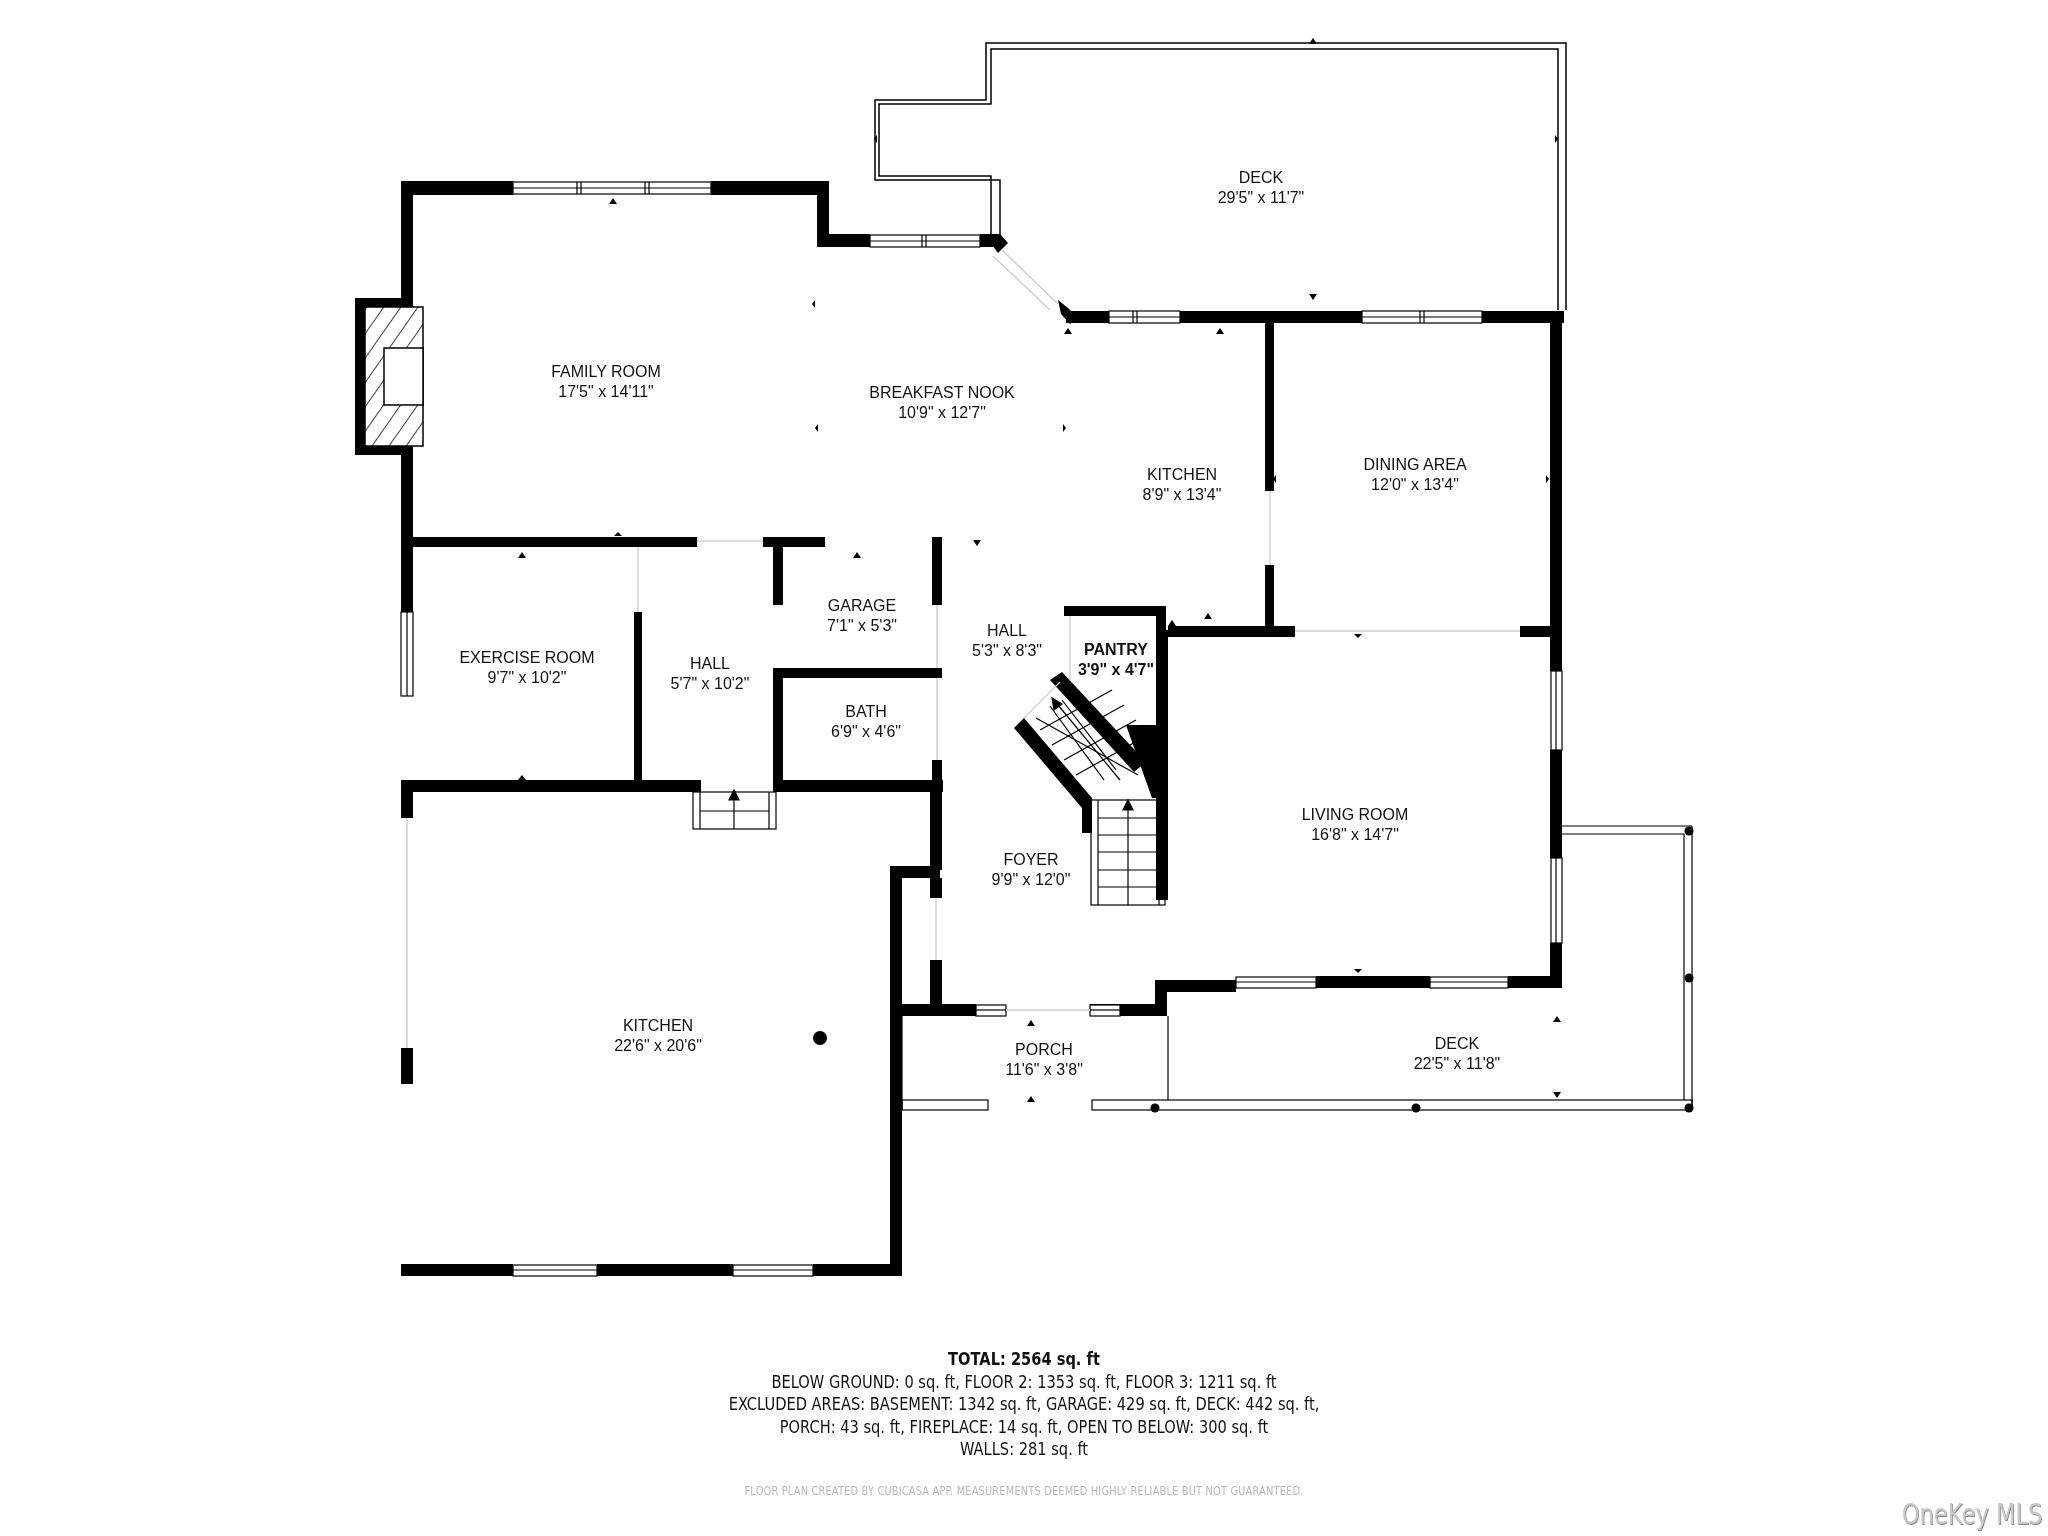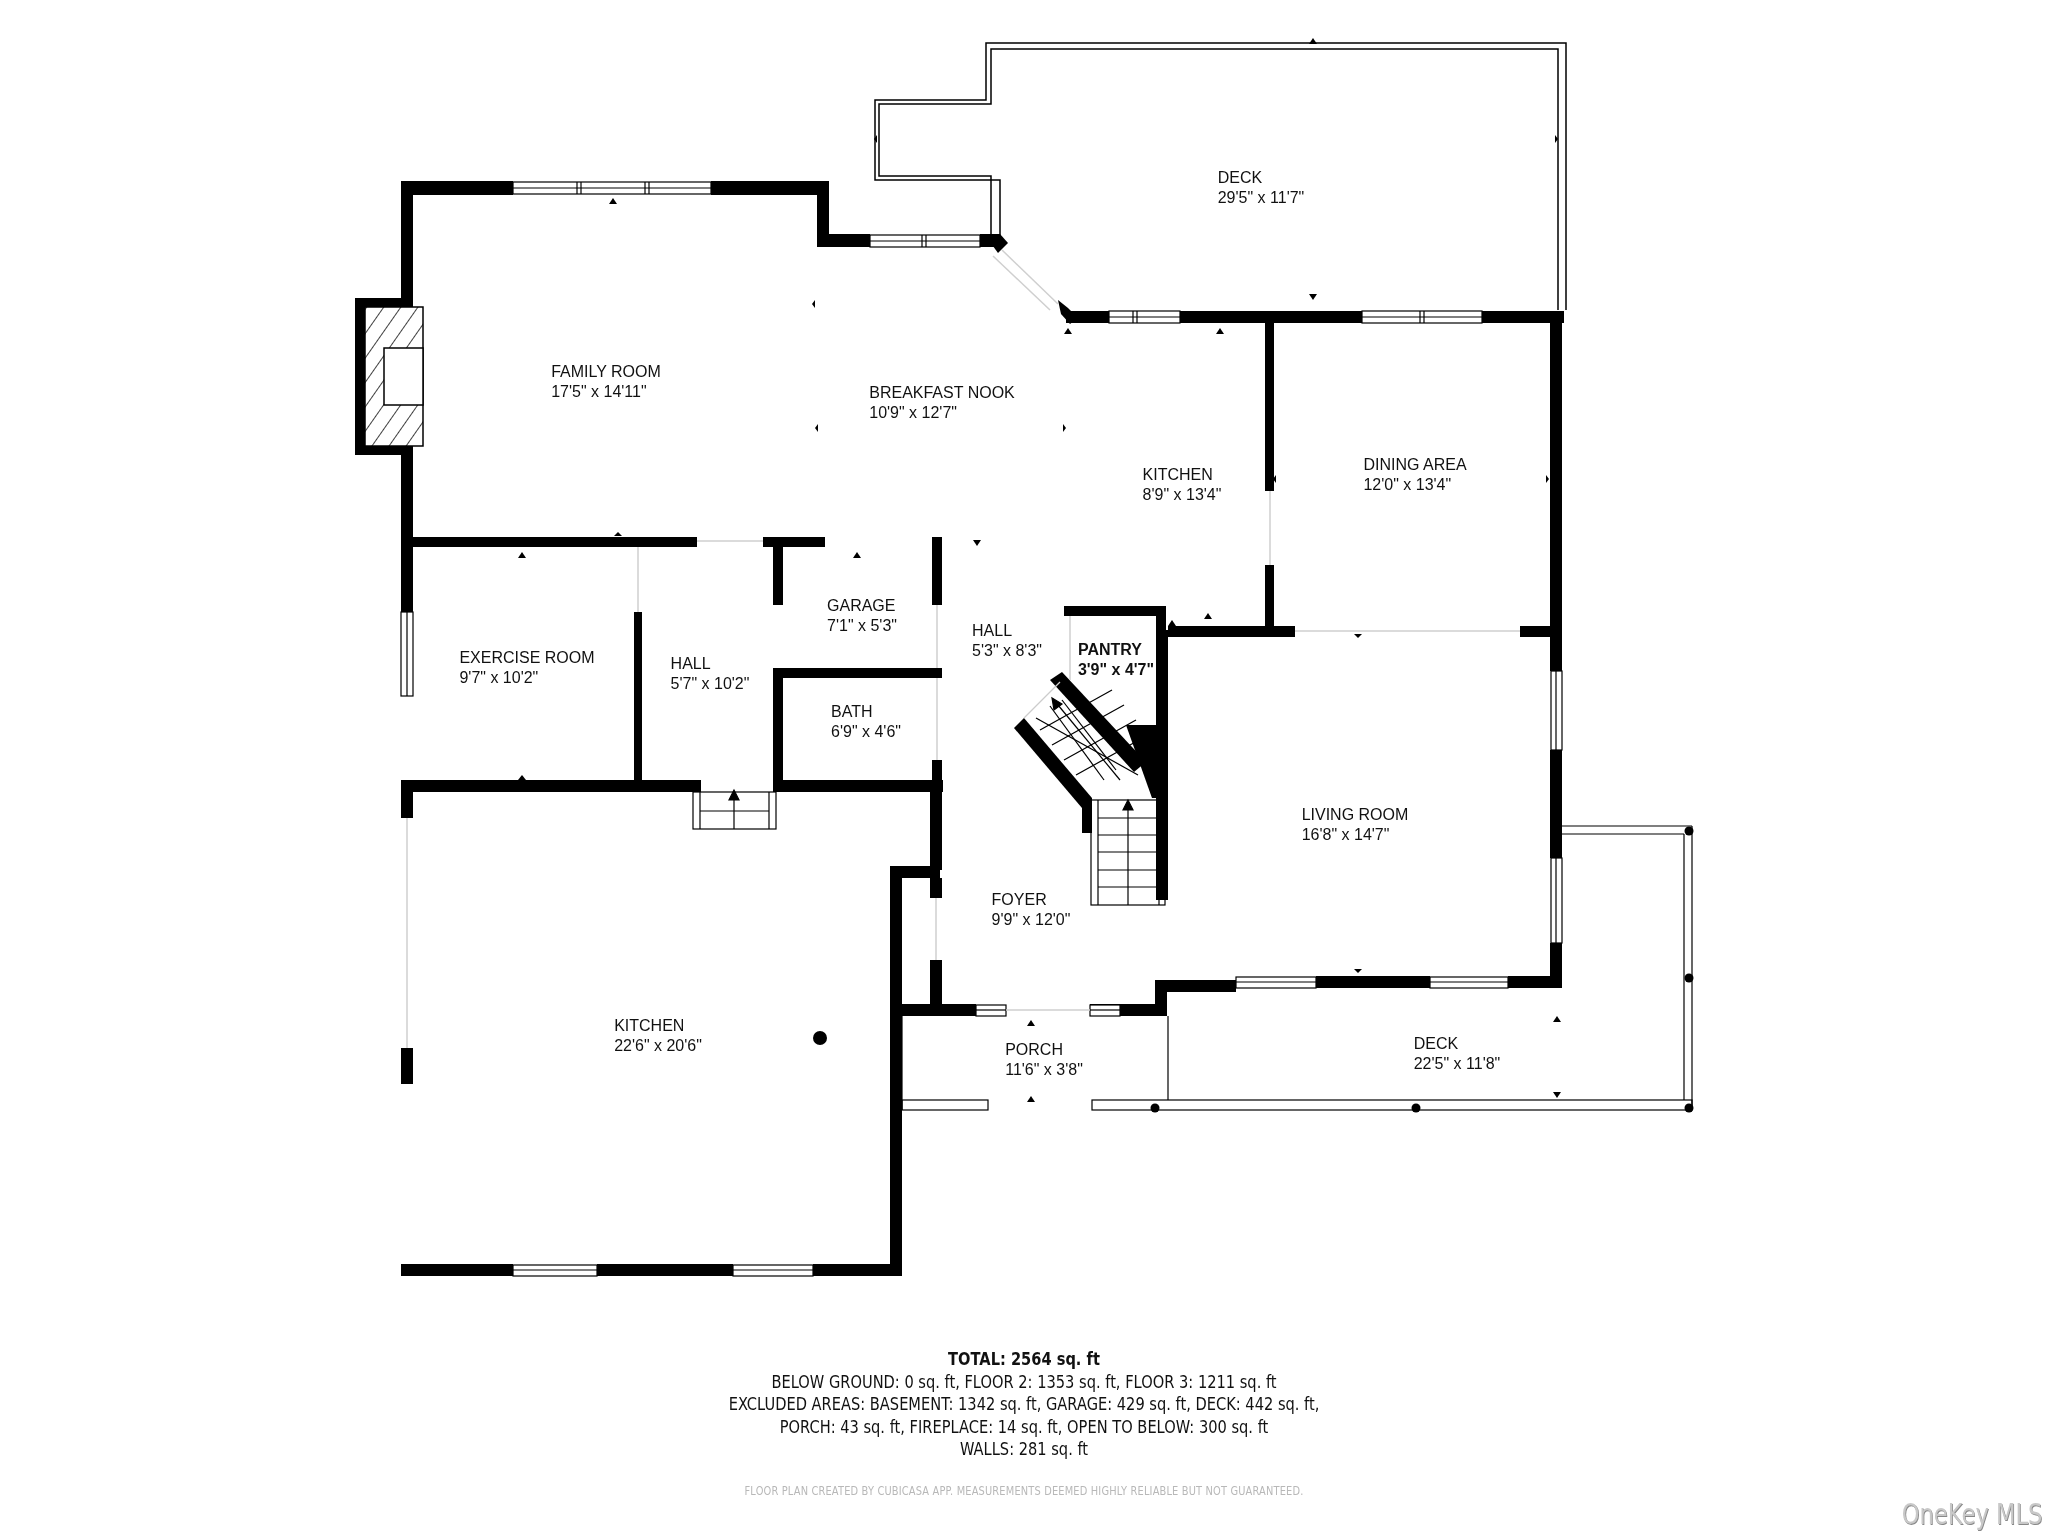--- a/index.html
+++ b/index.html
@@ -1,19 +1,19 @@
 <!DOCTYPE html>
 <html><head>
 <meta charset="utf-8">
 <style>
   html, body { margin:0; padding:0; background:#ffffff; }
   body { width:2048px; height:1536px; position:relative; overflow:hidden;
          font-family:"Liberation Sans", sans-serif; color:#111; }
   #plan { position:absolute; left:0; top:0; width:2048px; height:1536px; }
-  .room-label { position:absolute; transform:translateX(-50%); text-align:left;
+  .room-label { position:absolute; transform:translateX(-50%); text-align:center;
                 font-family:"Liberation Sans", sans-serif; font-size:16px; line-height:20px;
                 color:#111; white-space:nowrap; }
   .room-label .nm { display:block; }
   .room-label .dm { display:block; }
   .summary { position:absolute; left:0; width:2048px; top:1348px; text-align:center;
              font-family:"DejaVu Sans", sans-serif; font-size:17px; line-height:22.5px;
              color:#111; transform:scaleX(0.86); transform-origin:1024px 0; }
   .summary .total { font-weight:bold; font-size:17px; }
   .disclaimer { position:absolute; left:0; width:2048px; top:1484px; text-align:center;
                 font-family:"DejaVu Sans", sans-serif; font-size:12px; color:#b8b8b8;
@@ -302,21 +302,21 @@
   <span class="dm">3'9" x 4'7"</span>
 </div>
 <div class="room-label" style="left:866px; top:702px;">
   <span class="nm">BATH</span>
   <span class="dm">6'9" x 4'6"</span>
 </div>
 <div class="room-label" style="left:1355px; top:795px;margin-top:10px;">
   <span class="nm">LIVING ROOM</span>
   <span class="dm">16'8" x 14'7"</span>
 </div>
-<div class="room-label" style="left:1031px; top:890px;">
+<div class="room-label" style="left:1031px; top:850px;">
   <span class="nm">FOYER</span>
   <span class="dm">9'9" x 12'0"</span>
 </div>
 <div class="room-label" style="left:658px; top:1016px;">
   <span class="nm">KITCHEN</span>
   <span class="dm">22'6" x 20'6"</span>
 </div>
 <div class="room-label" style="left:1044px; top:1040px;">
   <span class="nm">PORCH</span>
   <span class="dm">11'6" x 3'8"</span>

